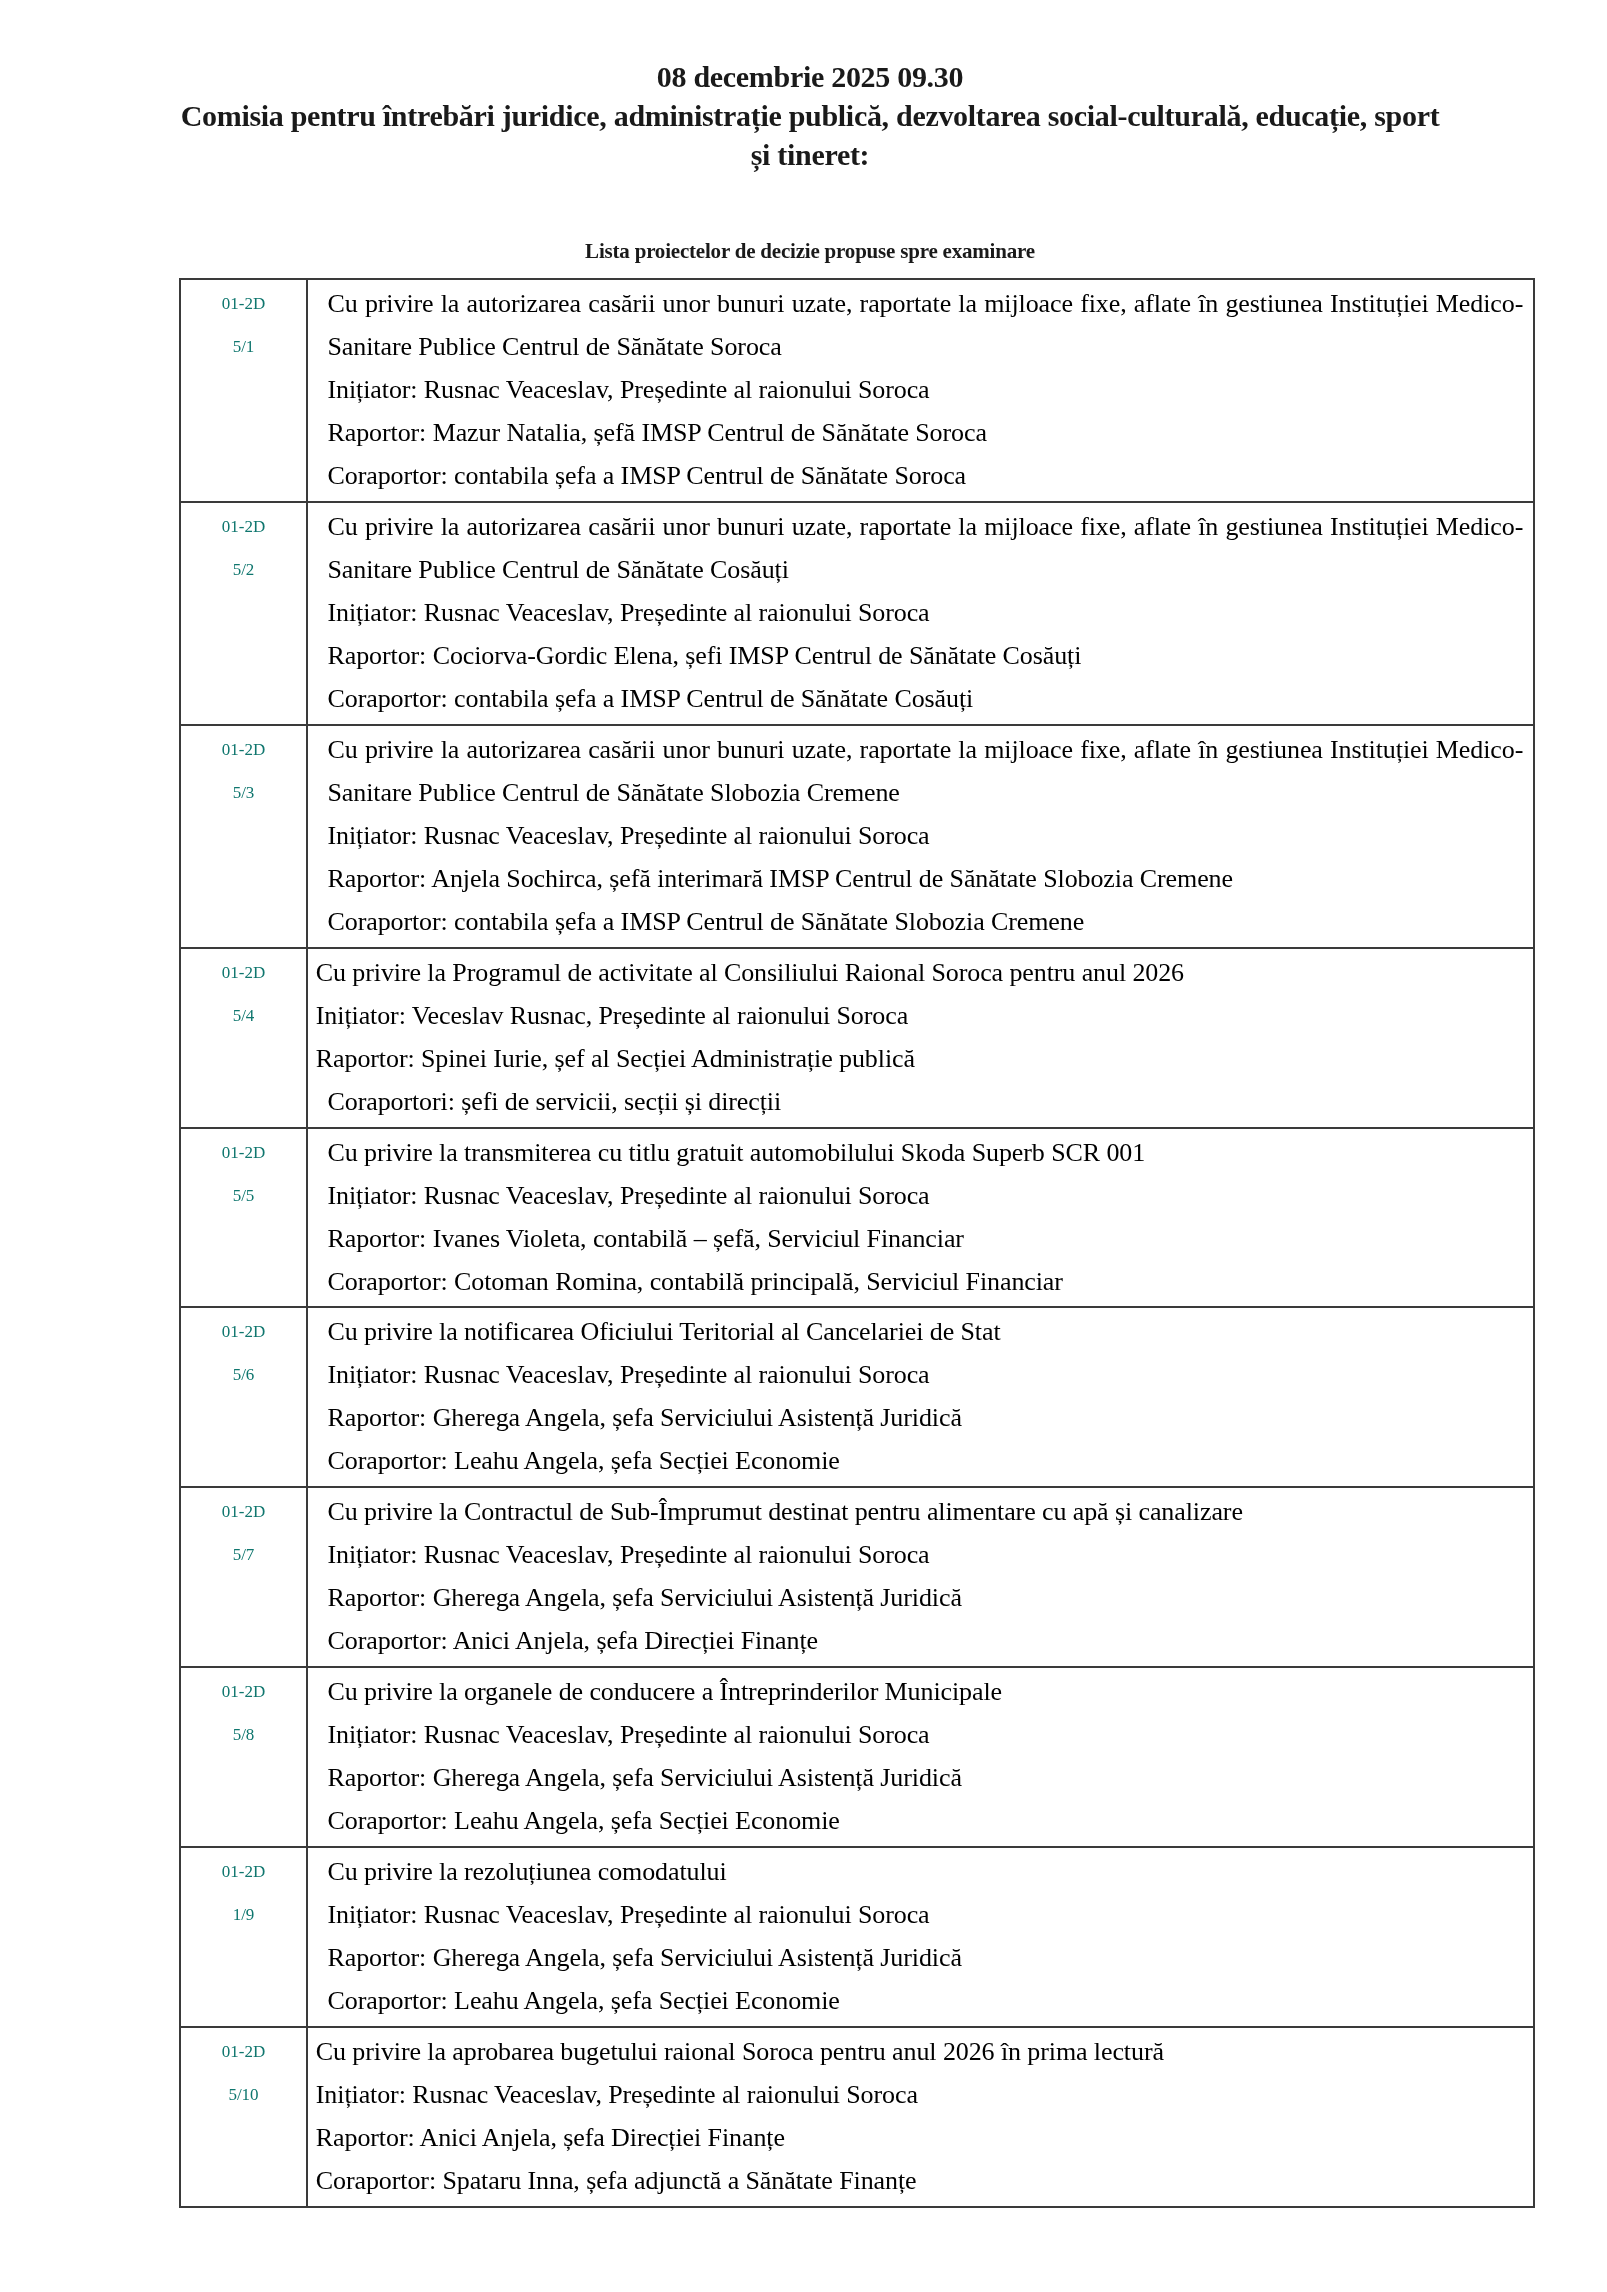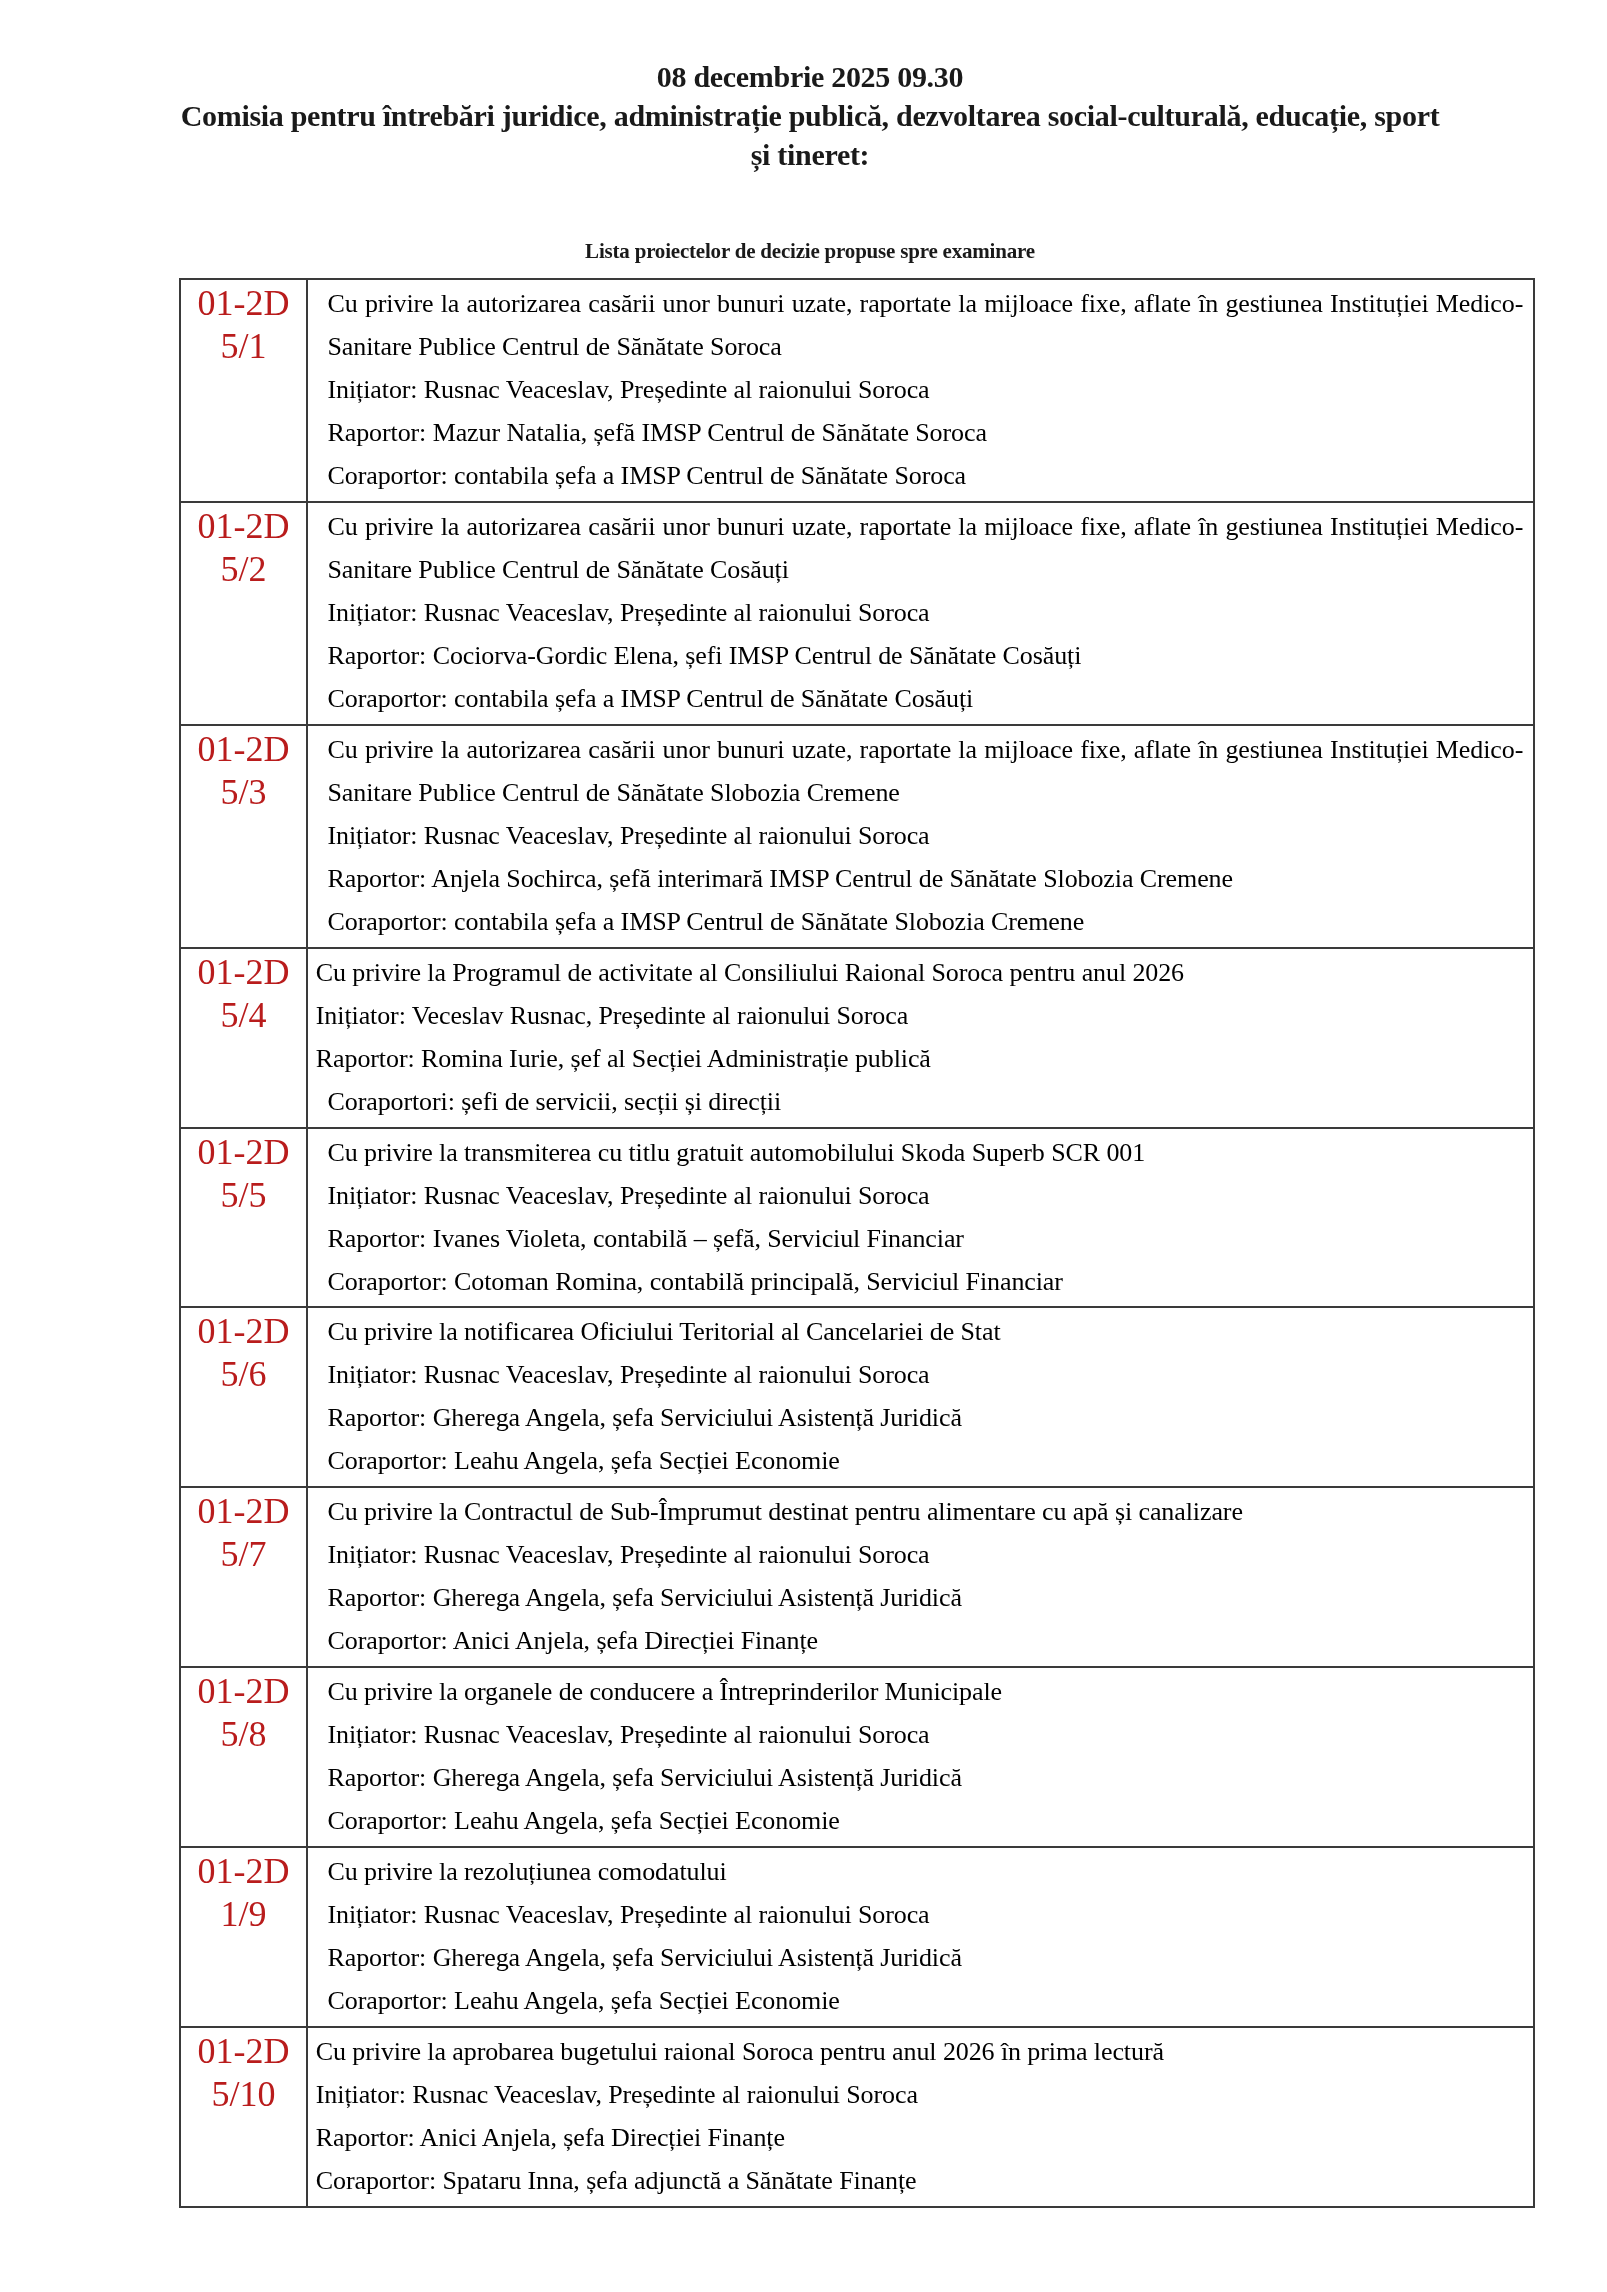--- a/index.html
+++ b/index.html
@@ -14,21 +14,21 @@
   .header .commission { font-weight: bold; font-size: 30px; line-height: 39px; letter-spacing: -0.3px; margin-top: 0; }
   .subtitle {
     position: absolute; left: 176px; top: 237px; width: 1268px; text-align: center;
     font-weight: bold; font-size: 21px; line-height: 29px; letter-spacing: -0.2px;
   }
   table.agenda {
     position: absolute; left: 179px; top: 278px; width: 1356px;
     border-collapse: collapse; table-layout: fixed;
   }
   table.agenda td { border: 2.4px solid #3a3a3a; vertical-align: top; padding: 0; }
-  td.code-cell { width: 125px; text-align: center; font-size: 36px; line-height: 43px; padding-top: 2px !important; color: #b91c1c; }
+  td.code-cell { width: 125px; text-align: center; font-size: 17px; line-height: 43px; padding-top: 2px !important; color: #0f766e; }
   td.body-cell { font-size: 26px; line-height: 43px; padding: 2px 9.8px 3.9px 19.5px !important; color: #000000; letter-spacing: -0.1px; }
   td.body-cell .line { display: block; white-space: nowrap; }
   td.body-cell .line.wrap { white-space: normal; text-align: justify; }
   td.body-cell .line.outdent { margin-left: -11.7px; }
 </style>
 </head>
 <body>
 
 <div class="page">
   <div class="header">
@@ -80,21 +80,21 @@
   </tr>
 
   <tr>
     <td class="code-cell">
       <div class="b-code">01-2D</div>
       <div class="b-number">5/4</div>
     </td>
     <td class="body-cell">
       <span class="line wrap b-title outdent">Cu privire la Programul de activitate al Consiliului Raional Soroca pentru anul 2026</span>
       <span class="line b-initiator outdent">Inițiator: Veceslav Rusnac, Președinte al raionului Soroca</span>
-      <span class="line b-raportor outdent">Raportor: Romina Iurie, șef al Secției Administrație publică</span>
+      <span class="line b-raportor outdent">Raportor: Spinei Iurie, șef al Secției Administrație publică</span>
       <span class="line b-coraportor">Coraportori: șefi de servicii, secții și direcții</span>
     </td>
   </tr>
 
   <tr>
     <td class="code-cell">
       <div class="b-code">01-2D</div>
       <div class="b-number">5/5</div>
     </td>
     <td class="body-cell">

